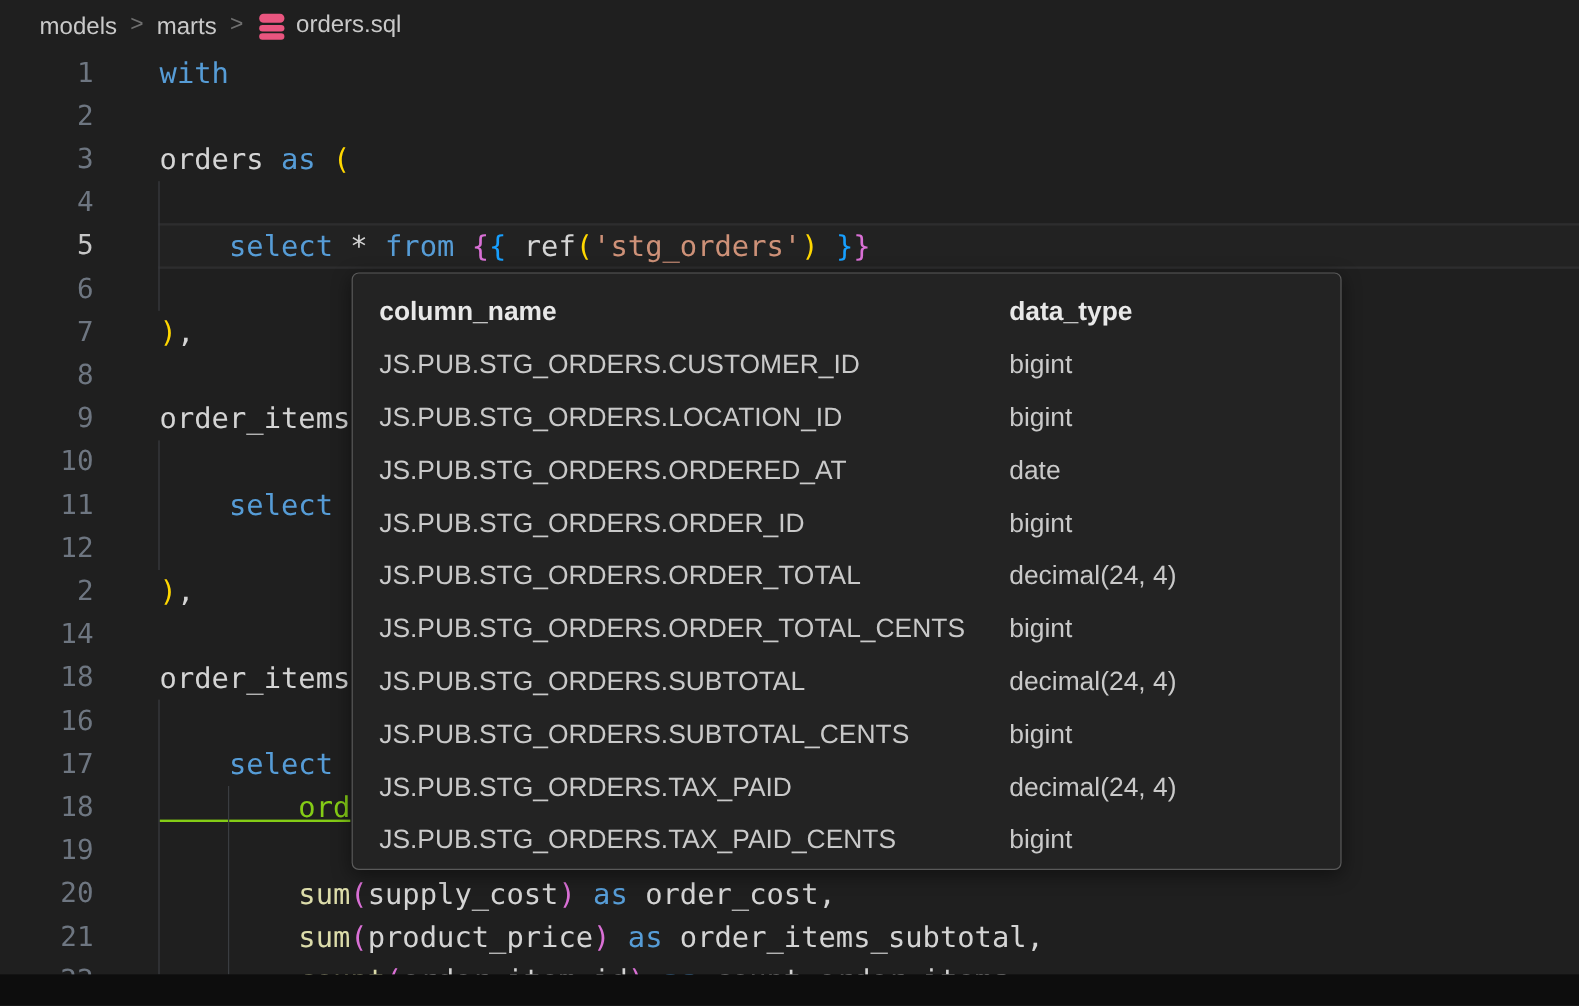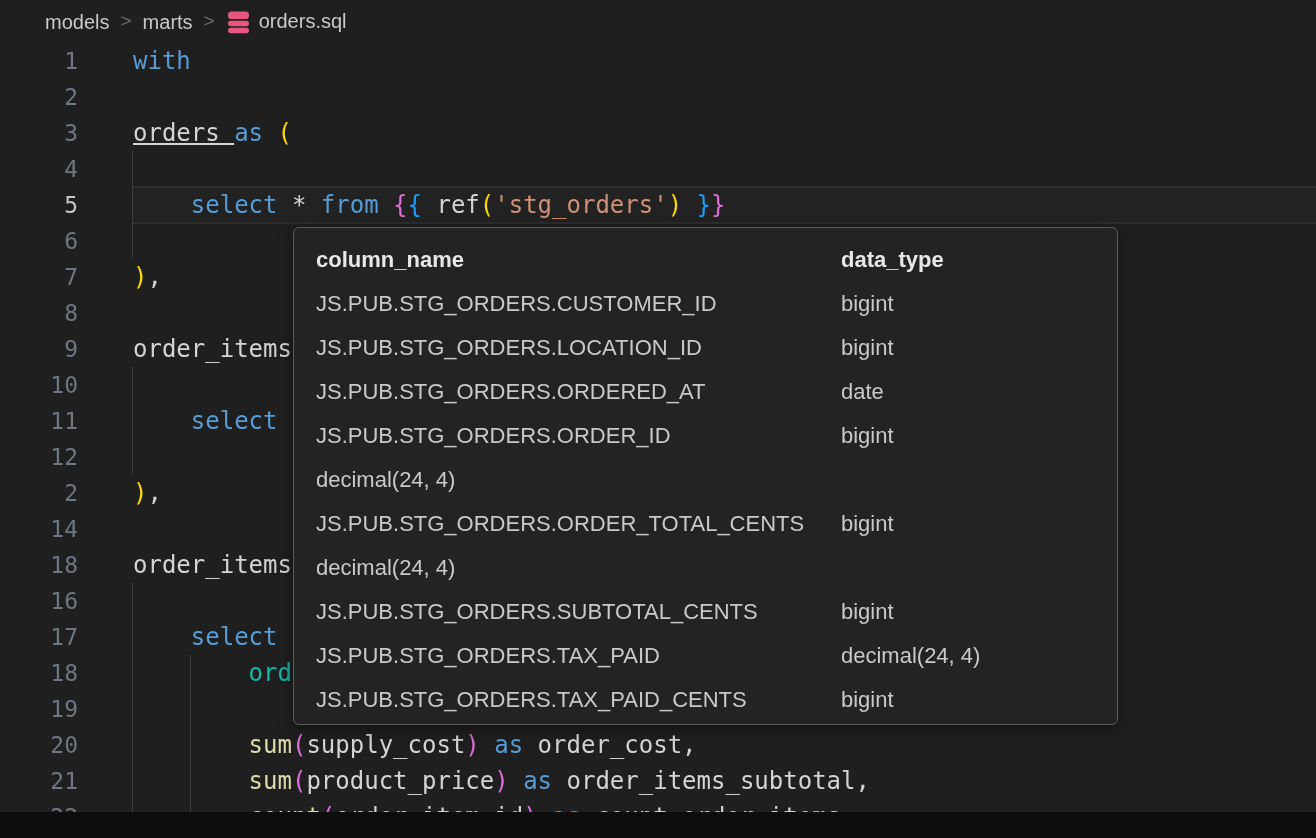--- a/index.html
+++ b/index.html
@@ -7,21 +7,21 @@
     width:1316px;height:838px;overflow:hidden;position:relative;
     background:var(--bg,#1f1f1f);
     font-family:"Liberation Sans",sans-serif;
   }
   .screen{position:absolute;inset:0;}
 
   
   .breadcrumb{
     position:absolute;top:0;left:0;right:0;height:44px;
     display:flex;align-items:center;padding-left:33px;gap:11px;
-    font-size:20px;color:#c9c9c9;z-index:3;margin-left:12px;
+    font-size:20px;color:#c9c9c9;z-index:3;
   }
   .crumb{cursor:default;}
   .crumb-sep{color:#6f6f6f;font-size:19px;transform:translateY(-1px);}
   .file-crumb{display:flex;gap:8px;}
   .db-icon{display:block;}
 
   
   .editor{position:absolute;top:43px;left:0;right:0;z-index:1;}
   .code-line{
     display:flex;height:36px;
@@ -93,36 +93,36 @@
 
   <div class="line-highlight"></div>
   <div class="iguide g1"></div>
   <div class="iguide g2"></div>
   <div class="iguide g3"></div>
   <div class="iguide g4"></div>
 
   <div class="editor" id="code-lines">
       <div class="code-line"><div class="gutter">1</div><div class="code-text"><span style="color: rgb(86, 156, 214); text-align: center;">with</span></div></div>
       <div class="code-line"><div class="gutter">2</div><div class="code-text"></div></div>
-      <div class="code-line"><div class="gutter">3</div><div class="code-text"><span style="color: rgb(212, 212, 212); text-decoration: underline;">orders </span><span style="color: rgb(86, 156, 214);">as </span><span style="color: rgb(255, 215, 0);">(</span></div></div>
+      <div class="code-line"><div class="gutter">3</div><div class="code-text"><span style="color: rgb(212, 212, 212);">orders </span><span style="color: rgb(86, 156, 214);">as </span><span style="color: rgb(255, 215, 0);">(</span></div></div>
       <div class="code-line"><div class="gutter">4</div><div class="code-text"></div></div>
       <div class="code-line active"><div class="gutter">5</div><div class="code-text"><span style="color: rgb(212, 212, 212);">    </span><span style="color: rgb(86, 156, 214);">select</span><span style="color: rgb(212, 212, 212);"> </span><span style="color: rgb(212, 212, 212);">*</span><span style="color: rgb(212, 212, 212);"> </span><span style="color: rgb(86, 156, 214);">from</span><span style="color: rgb(212, 212, 212);"> </span><span style="color: rgb(218, 112, 214);">{</span><span style="color: rgb(23, 159, 255);">{</span><span style="color: rgb(212, 212, 212);"> ref</span><span style="color: rgb(255, 215, 0);">(</span><span style="color: rgb(206, 145, 120);">'stg_orders'</span><span style="color: rgb(255, 215, 0);">)</span><span style="color: rgb(212, 212, 212);"> </span><span style="color: rgb(23, 159, 255);">}</span><span style="color: rgb(218, 112, 214);">}</span></div></div>
       <div class="code-line"><div class="gutter">6</div><div class="code-text"></div></div>
       <div class="code-line"><div class="gutter">7</div><div class="code-text"><span style="color: rgb(255, 215, 0);">)</span><span style="color: rgb(212, 212, 212);">,</span></div></div>
       <div class="code-line"><div class="gutter">8</div><div class="code-text"></div></div>
       <div class="code-line"><div class="gutter">9</div><div class="code-text"><span style="color: rgb(212, 212, 212);">order_items</span></div></div>
       <div class="code-line"><div class="gutter">10</div><div class="code-text"></div></div>
       <div class="code-line"><div class="gutter">11</div><div class="code-text"><span style="color: rgb(212, 212, 212);">    </span><span style="color: rgb(86, 156, 214);">select</span></div></div>
       <div class="code-line"><div class="gutter">12</div><div class="code-text"></div></div>
       <div class="code-line"><div class="gutter">2</div><div class="code-text"><span style="color: rgb(255, 215, 0);">)</span><span style="color: rgb(212, 212, 212);">,</span></div></div>
       <div class="code-line"><div class="gutter">14</div><div class="code-text"></div></div>
       <div class="code-line"><div class="gutter">18</div><div class="code-text"><span style="color: rgb(212, 212, 212);">order_items</span></div></div>
       <div class="code-line"><div class="gutter">16</div><div class="code-text"></div></div>
       <div class="code-line"><div class="gutter">17</div><div class="code-text"><span style="color: rgb(212, 212, 212);">    </span><span style="color: rgb(86, 156, 214);">select</span></div></div>
-      <div class="code-line"><div class="gutter">18</div><div class="code-text"><span style="color: #14b8a6;">        ord</span></div></div>
+      <div class="code-line"><div class="gutter">18</div><div class="code-text"><span style="color: #84cc16; text-decoration: underline;">        ord</span></div></div>
       <div class="code-line"><div class="gutter">19</div><div class="code-text"></div></div>
       <div class="code-line"><div class="gutter">20</div><div class="code-text"><span style="color: rgb(212, 212, 212);">        </span><span style="color: rgb(220, 220, 170);">sum</span><span style="color: rgb(218, 112, 214);">(</span><span style="color: rgb(212, 212, 212);">supply_cost</span><span style="color: rgb(218, 112, 214);">)</span><span style="color: rgb(212, 212, 212);"> </span><span style="color: rgb(86, 156, 214);">as</span><span style="color: rgb(212, 212, 212);"> order_cost,</span></div></div>
       <div class="code-line"><div class="gutter">21</div><div class="code-text"><span style="color: rgb(212, 212, 212);">        </span><span style="color: rgb(220, 220, 170);">sum</span><span style="color: rgb(218, 112, 214);">(</span><span style="color: rgb(212, 212, 212);">product_price</span><span style="color: rgb(218, 112, 214);">)</span><span style="color: rgb(212, 212, 212);"> </span><span style="color: rgb(86, 156, 214);">as</span><span style="color: rgb(212, 212, 212);"> order_items_subtotal,</span></div></div>
       <div class="code-line"><div class="gutter">22</div><div class="code-text"><span style="color: rgb(212, 212, 212);">        </span><span style="color: rgb(220, 220, 170);">count</span><span style="color: rgb(218, 112, 214);">(</span><span style="color: rgb(212, 212, 212);">order_item_id</span><span style="color: rgb(218, 112, 214);">)</span><span style="color: rgb(212, 212, 212);"> </span><span style="color: rgb(86, 156, 214);">as</span><span style="color: rgb(212, 212, 212);"> count_order_items</span></div></div>
     </div>
 
   <div class="popup">
     <div class="popup-row header">
       <span class="cell">column_name</span>
       <span class="cell">data_type</span>
@@ -138,27 +138,29 @@
         </div>
         <div class="popup-row">
           <span class="cell">JS.PUB.STG_ORDERS.ORDERED_AT</span>
           <span class="cell">date</span>
         </div>
         <div class="popup-row">
           <span class="cell">JS.PUB.STG_ORDERS.ORDER_ID</span>
           <span class="cell">bigint</span>
         </div>
         <div class="popup-row">
+          <span class="cell">JS.PUB.STG_ORDERS.ORDER_TOTAL</span>
           <span class="cell">decimal(24, 4)</span>
         </div>
         <div class="popup-row">
           <span class="cell">JS.PUB.STG_ORDERS.ORDER_TOTAL_CENTS</span>
           <span class="cell">bigint</span>
         </div>
         <div class="popup-row">
+          <span class="cell">JS.PUB.STG_ORDERS.SUBTOTAL</span>
           <span class="cell">decimal(24, 4)</span>
         </div>
         <div class="popup-row">
           <span class="cell">JS.PUB.STG_ORDERS.SUBTOTAL_CENTS</span>
           <span class="cell">bigint</span>
         </div>
         <div class="popup-row">
           <span class="cell">JS.PUB.STG_ORDERS.TAX_PAID</span>
           <span class="cell">decimal(24, 4)</span>
         </div>

